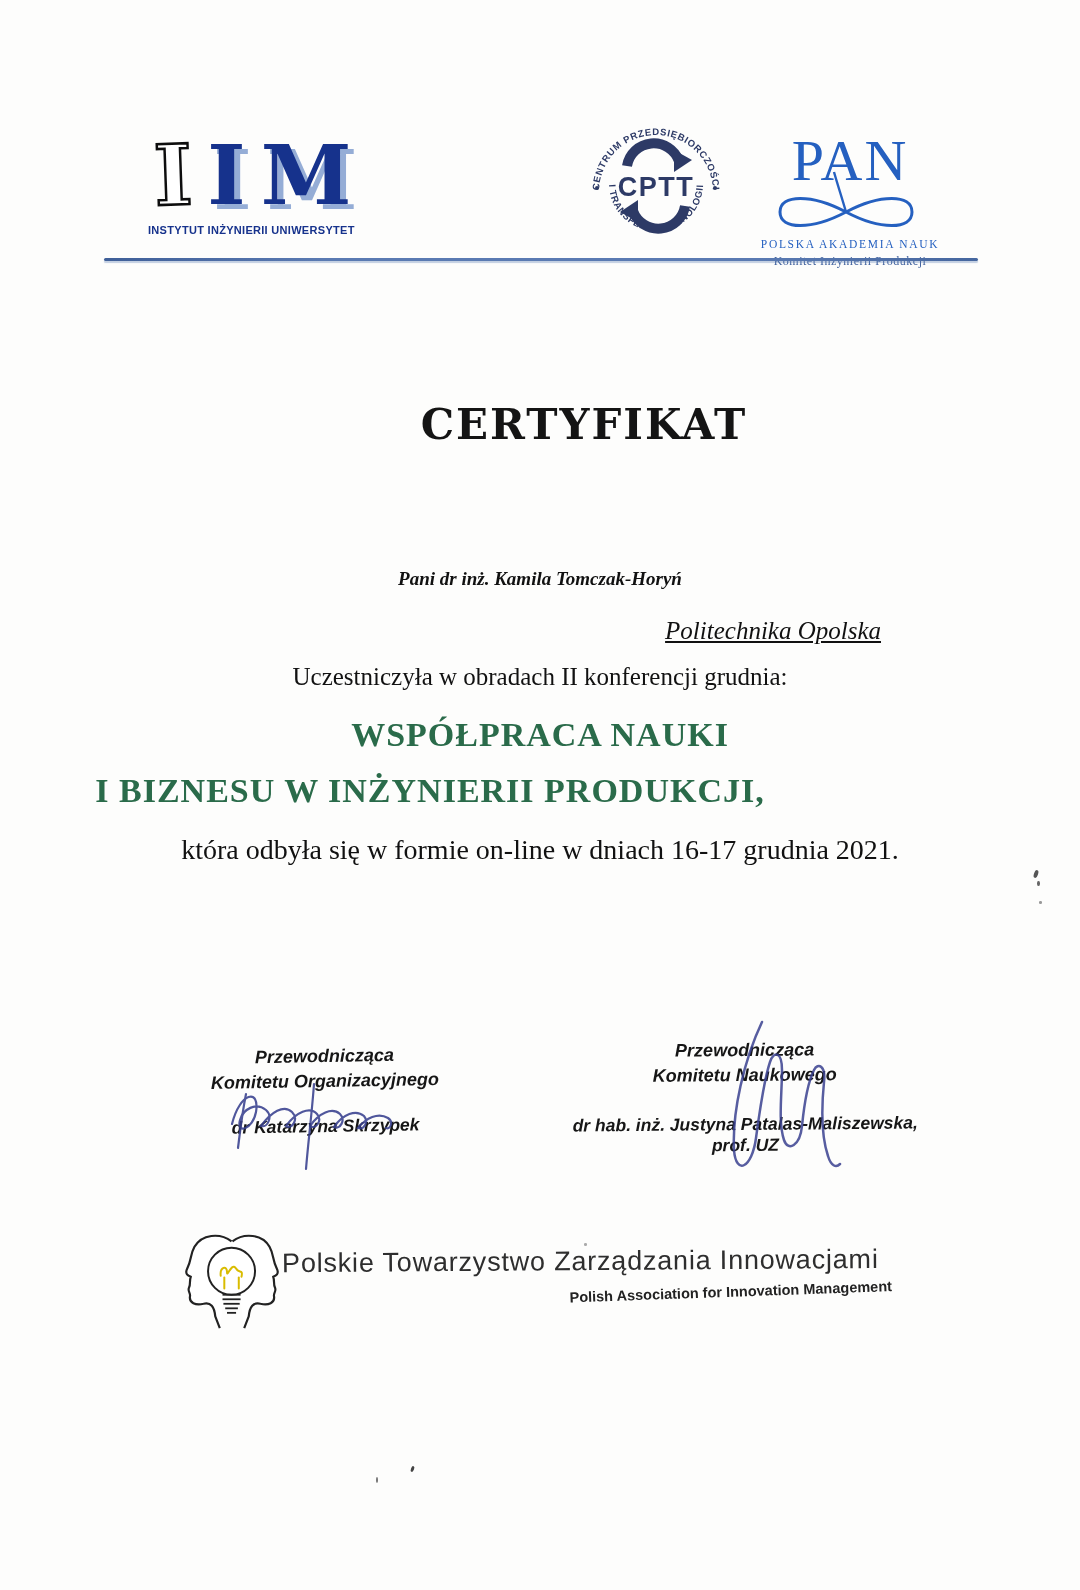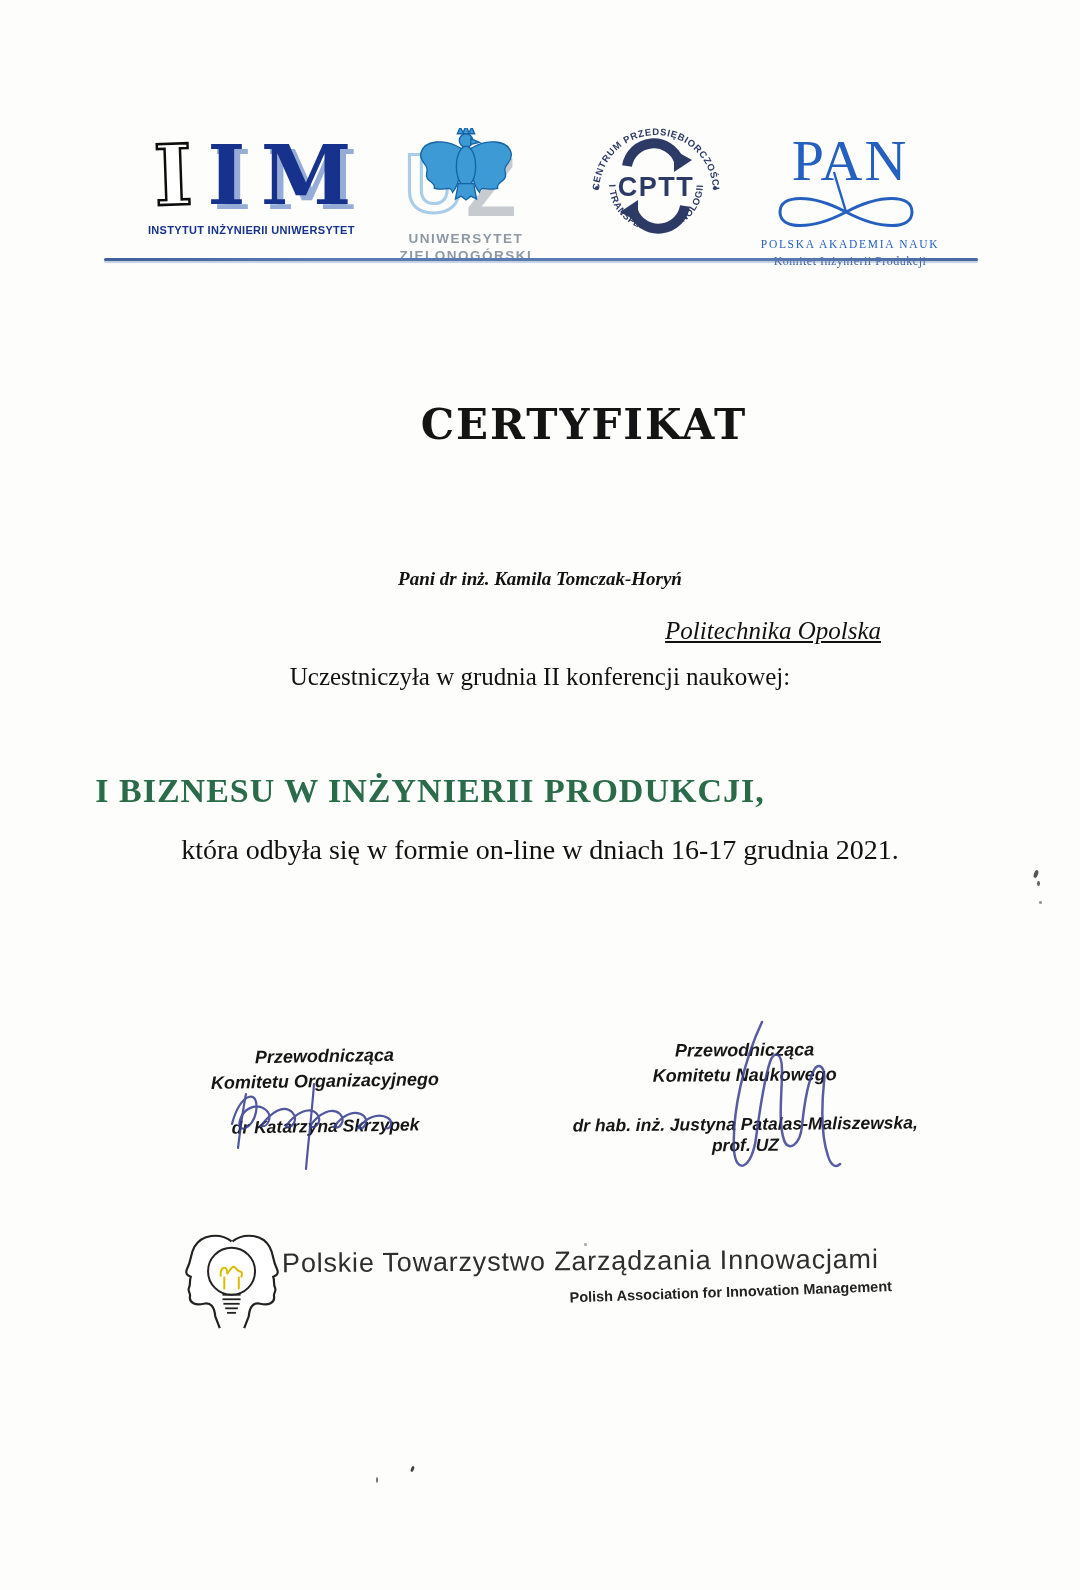--- a/index.html
+++ b/index.html
@@ -72,39 +72,20 @@
 
   <div class="iim-logo">
     <div class="iim-letters">
       <span class="iim-i-outline">I</span>
       <span class="iim-i-blue">I</span>
       <span class="iim-m-blue">M</span>
     </div>
     <div class="iim-caption">INSTYTUT INŻYNIERII UNIWERSYTET</div>
   </div>
 
-  <div class="uz-logo">
-    <svg width="156" height="96" viewBox="0 0 156 100">
-      <text x="14" y="88" font-family="Liberation Sans, sans-serif" font-weight="bold" font-size="86" fill="none" stroke="#a9cde9" stroke-width="3.2">U</text>
-      <text x="78" y="92" font-family="Liberation Sans, sans-serif" font-weight="bold" font-size="86" fill="#c7cbcf">Z</text>
-      <g transform="translate(78,4)" fill="#3d9ad4" stroke="#1565a5" stroke-width="1.4">
-        <path d="M -9,2 L -6,-5 L -3,1 L 0,-7 L 3,1 L 6,-5 L 9,2 Z"></path>
-        <circle cx="0" cy="9" r="7"></circle>
-        <path d="M 5,7 L 14,11 L 5,13 Z"></path>
-        <path d="M -4,18 C -22,6 -44,9 -47,22 C -49,33 -38,33 -41,43 C -43,53 -31,51 -33,59 C -23,62 -16,55 -14,63 C -8,56 -6,44 -4,32 Z"></path>
-        <path d="M 4,18 C 22,6 44,9 47,22 C 49,33 38,33 41,43 C 43,53 31,51 33,59 C 23,62 16,55 14,63 C 8,56 6,44 4,32 Z"></path>
-        <ellipse cx="0" cy="36" rx="10" ry="21"></ellipse>
-        <path d="M -8,54 L 8,54 L 11,70 L 5,67 L 0,71 L -5,67 L -11,70 Z"></path>
-      </g>
-    </svg>
-    <div class="uz-caption">
-      <div>UNIWERSYTET</div>
-      <div>ZIELONOGÓRSKI</div>
-    </div>
-  </div>
 
   <svg class="cptt-logo" viewBox="0 0 140 140">
     <defs>
       <path id="cptt-arc-top" d="M 13,76 A 57,57 0 1 1 127,76"></path>
       <path id="cptt-arc-bot" d="M 23,68 A 47,47 0 0 0 117,68"></path>
     </defs>
     <text font-family="Liberation Sans, sans-serif" font-weight="bold" font-size="9.5" fill="#2d3a66" letter-spacing="0.7">
       <textPath href="#cptt-arc-top" startOffset="50%" text-anchor="middle">CENTRUM PRZEDSIĘBIORCZOŚCI</textPath>
     </text>
     <text font-family="Liberation Sans, sans-serif" font-weight="bold" font-size="9.5" fill="#2d3a66" letter-spacing="0.6">
@@ -131,21 +112,22 @@
     </g>
     <text x="90" y="122" text-anchor="middle" font-family="Liberation Serif, serif" font-size="11.5" letter-spacing="1.7" fill="#2560c0">POLSKA AKADEMIA NAUK</text>
     <text x="90" y="139" text-anchor="middle" font-family="Liberation Serif, serif" font-size="12" letter-spacing=".5" fill="#41629e">Komitet Inżynierii Produkcji</text>
   </svg>
 
   <div class="divider"></div>
 
   <div class="cert-title">CERTYFIKAT</div>
   <div class="recipient-name">Pani dr inż. Kamila Tomczak-Horyń</div>
   <div class="recipient-aff">Politechnika Opolska</div>
-  <div class="intro-line">Uczestniczyła w grudnia II konferencji naukowej:</div>
+  <div class="intro-line">Uczestniczyła w obradach II konferencji grudnia:</div>
+  <div class="conf1">WSPÓŁPRACA NAUKI</div>
   <div class="conf2">I BIZNESU W INŻYNIERII PRODUKCJI,</div>
   <div class="date-line">która odbyła się w formie on-line w dniach 16-17 grudnia 2021.</div>
 
   <div class="sig-block sig-left">
     <div class="sig-role">Przewodnicząca</div>
     <div class="sig-role">Komitetu Organizacyjnego</div>
     <div class="sig-name-left">dr Katarzyna Skrzypek</div>
   </div>
   <svg class="sig-svg sig-svg-left" width="212" height="100" viewBox="0 0 212 100">
     <g stroke="#39418f" stroke-width="2.2" fill="none" opacity=".88" stroke-linecap="round">

